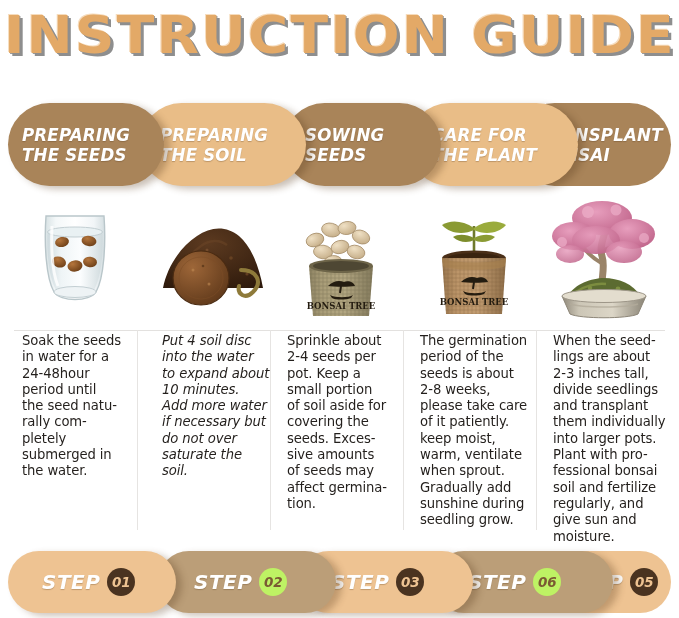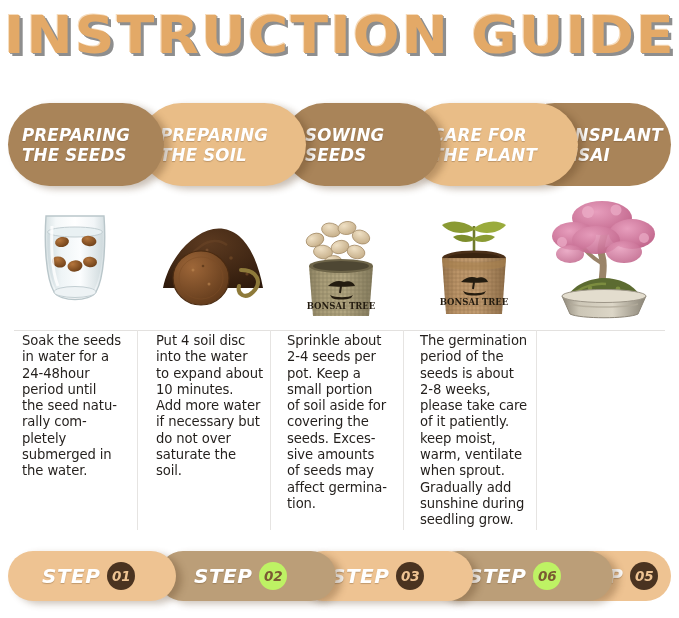--- a/index.html
+++ b/index.html
@@ -116,21 +116,21 @@
     position: absolute;
     top: 0;
     width: 120px;
     font-size: 13.2px;
     line-height: 16.3px;
     color: #231f1c;
     white-space: pre-line;
     letter-spacing: -0.1px;
   }
   .textcol.c1 { left: 14px; }
-  .textcol.c2 { left: 148px; }
+  .textcol.c2 { left: 154px; font-style: italic; }
   .textcol.c3 { left: 279px; }
   .textcol.c4 { left: 412px; }
   .textcol.c5 { left: 545px; width: 124px; }
   .vdiv {
     position: absolute;
     top: 330px;
     width: 1px;
     height: 200px;
     background: #e6e4e2;
   }
@@ -141,21 +141,21 @@
 
   
   .stepbar {
     position: absolute;
     left: 8px; top: 551px;
     width: 663px; height: 62px;
   }
   .step {
     position: absolute;
     top: 0;
-    height: 50px;
+    height: 62px;
     border-radius: 31px;
     display: flex;
     align-items: center;
     box-sizing: border-box;
   }
   .step.light { background: #eec392; }
   .step.dark  { background: #bb9e78; }
   .step.shadow-r { box-shadow: 6px 3px 7px rgba(90,60,30,0.30); }
   .step-label {
     color: #ffffff;
@@ -458,20 +458,33 @@
 seeds is about
 2-8 weeks,
 please take care
 of it patiently.
 keep moist,
 warm, ventilate
 when sprout.
 Gradually add
 sunshine during
 seedling grow.</div>
+  <div class="textcol c5">When the seed-
+lings are about
+2-3 inches tall,
+divide seedlings
+and transplant
+them individually
+into larger pots.
+Plant with pro-
+fessional bonsai
+soil and fertilize
+regularly, and
+give sun and
+moisture.</div>
 </div>
 
 <div class="stepbar">
   <div class="step light shadow-r s1">
     <span class="step-label">STEP</span>
     <span class="badge on-light">01</span>
   </div>
   <div class="step dark shadow-r s2">
     <span class="step-label">STEP</span>
     <span class="badge on-dark">02</span>

